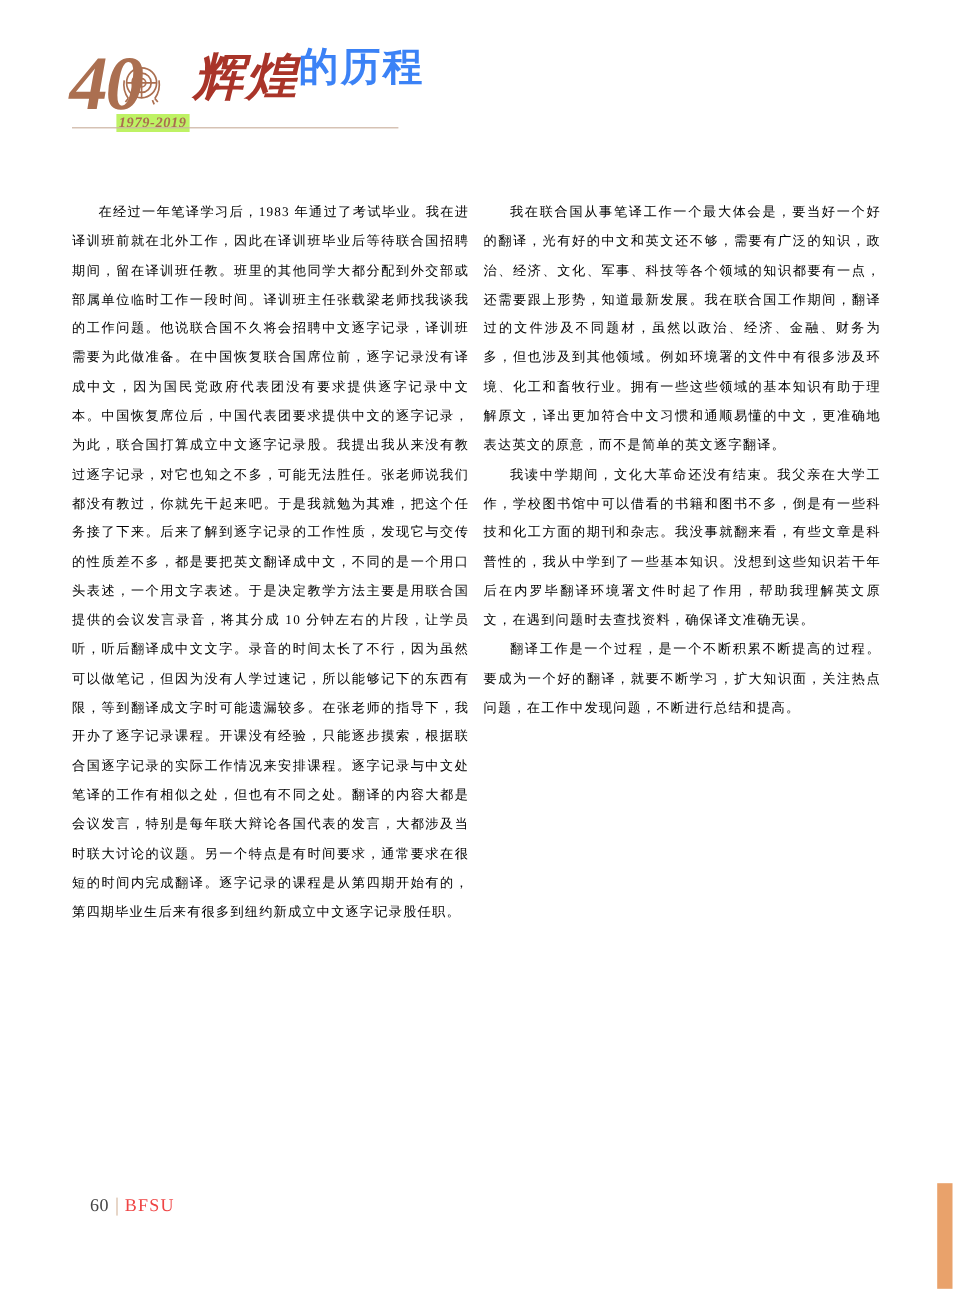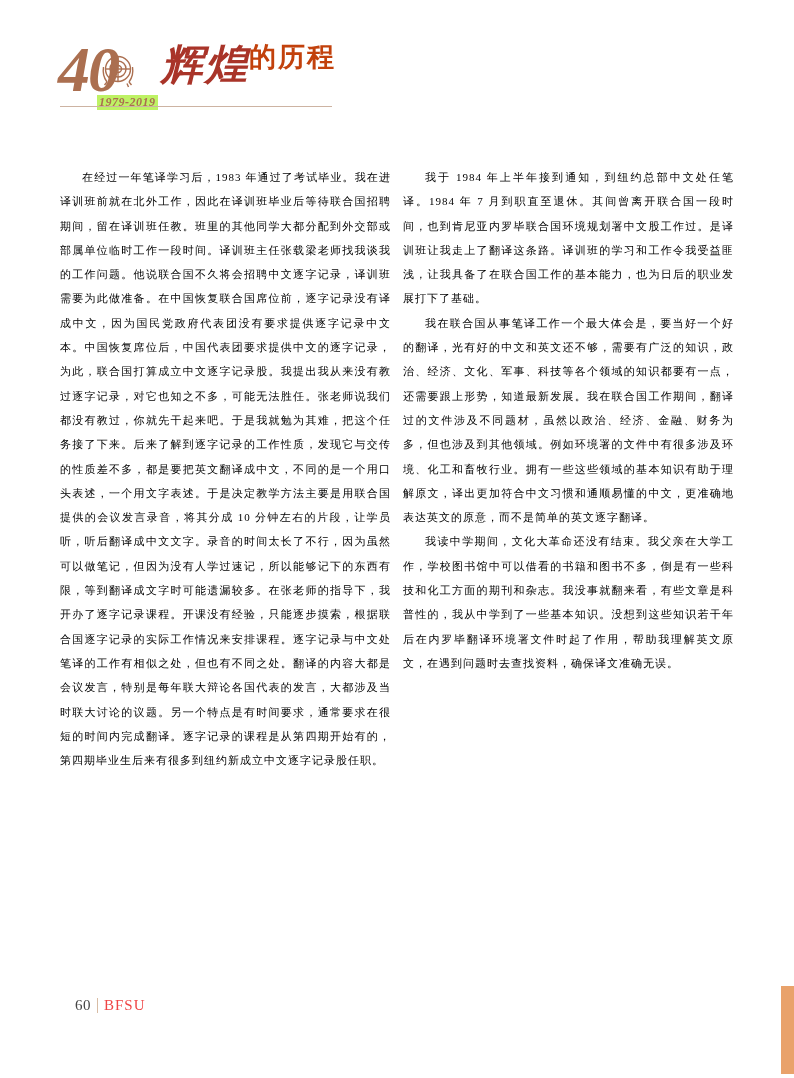--- a/index.html
+++ b/index.html
@@ -31,22 +31,22 @@
     position:absolute;left:161px;top:42px;
     display:flex;align-items:flex-start;
   }
   .title-script{
     font-weight:bold;font-style:italic;
     font-size:42px;line-height:46px;
     color:#A93429;letter-spacing:2px;
   }
   .title-rest{
     font-weight:bold;
-    font-size:27px;line-height:30px;
-    color:#c2410c;letter-spacing:2px;
+    font-size:33px;line-height:30px;
+    color:#3b82f6;letter-spacing:2px;
   }
   .subtitle{
     position:absolute;left:165px;top:84px;
     font-family:"Liberation Sans","DejaVu Sans",sans-serif;
     font-size:9px;line-height:11px;font-weight:bold;
     color:#8E7A68;letter-spacing:0.5px;
   }
   .hdr-rule{
     position:absolute;left:60px;top:106px;
     width:272px;height:1px;background:#CDB3A2;
@@ -110,23 +110,23 @@
 
 
     <div class="hdr-rule" style="background: rgb(205, 179, 162);"></div>
   </div>
 
   <div class="col col-left">
     <p>在经过一年笔译学习后，1983 年通过了考试毕业。我在进译训班前就在北外工作，因此在译训班毕业后等待联合国招聘期间，留在译训班任教。班里的其他同学大都分配到外交部或部属单位临时工作一段时间。译训班主任张载梁老师找我谈我的工作问题。他说联合国不久将会招聘中文逐字记录，译训班需要为此做准备。在中国恢复联合国席位前，逐字记录没有译成中文，因为国民党政府代表团没有要求提供逐字记录中文本。中国恢复席位后，中国代表团要求提供中文的逐字记录，为此，联合国打算成立中文逐字记录股。我提出我从来没有教过逐字记录，对它也知之不多，可能无法胜任。张老师说我们都没有教过，你就先干起来吧。于是我就勉为其难，把这个任务接了下来。后来了解到逐字记录的工作性质，发现它与交传的性质差不多，都是要把英文翻译成中文，不同的是一个用口头表述，一个用文字表述。于是决定教学方法主要是用联合国提供的会议发言录音，将其分成 10 分钟左右的片段，让学员听，听后翻译成中文文字。录音的时间太长了不行，因为虽然可以做笔记，但因为没有人学过速记，所以能够记下的东西有限，等到翻译成文字时可能遗漏较多。在张老师的指导下，我开办了逐字记录课程。开课没有经验，只能逐步摸索，根据联合国逐字记录的实际工作情况来安排课程。逐字记录与中文处笔译的工作有相似之处，但也有不同之处。翻译的内容大都是会议发言，特别是每年联大辩论各国代表的发言，大都涉及当时联大讨论的议题。另一个特点是有时间要求，通常要求在很短的时间内完成翻译。逐字记录的课程是从第四期开始有的，第四期毕业生后来有很多到纽约新成立中文逐字记录股任职。</p>
   </div>
 
   <div class="col col-right">
-    <p>我于 1984 年上半年接到通知，到纽约总部中文处任笔译。1984 年 7 月到职直至退休。其间曾离开联合国一段时间，也到肯尼亚内罗毕联合国环境规划署中文股工作过。是译训班让我走上了翻译这条路。译训班的学习和工作令我受益匪浅，让我具备了在联合国工作的基本能力，也为日后的职业发展打下了基础。</p>
     <p>我在联合国从事笔译工作一个最大体会是，要当好一个好的翻译，光有好的中文和英文还不够，需要有广泛的知识，政治、经济、文化、军事、科技等各个领域的知识都要有一点，还需要跟上形势，知道最新发展。我在联合国工作期间，翻译过的文件涉及不同题材，虽然以政治、经济、金融、财务为多，但也涉及到其他领域。例如环境署的文件中有很多涉及环境、化工和畜牧行业。拥有一些这些领域的基本知识有助于理解原文，译出更加符合中文习惯和通顺易懂的中文，更准确地表达英文的原意，而不是简单的英文逐字翻译。</p>
     <p>我读中学期间，文化大革命还没有结束。我父亲在大学工作，学校图书馆中可以借看的书籍和图书不多，倒是有一些科技和化工方面的期刊和杂志。我没事就翻来看，有些文章是科普性的，我从中学到了一些基本知识。没想到这些知识若干年后在内罗毕翻译环境署文件时起了作用，帮助我理解英文原文，在遇到问题时去查找资料，确保译文准确无误。</p>
+    <p>翻译工作是一个过程，是一个不断积累不断提高的过程。要成为一个好的翻译，就要不断学习，扩大知识面，关注热点问题，在工作中发现问题，不断进行总结和提高。</p>
   </div>
 
   <div class="footer">
     <span class="page-num">60</span>
     <span class="footer-divider"></span>
     <span class="brand">BFSU</span>
   </div>
 
   <div class="edge-tab" style="background: rgb(233, 162, 107);"></div>
 

